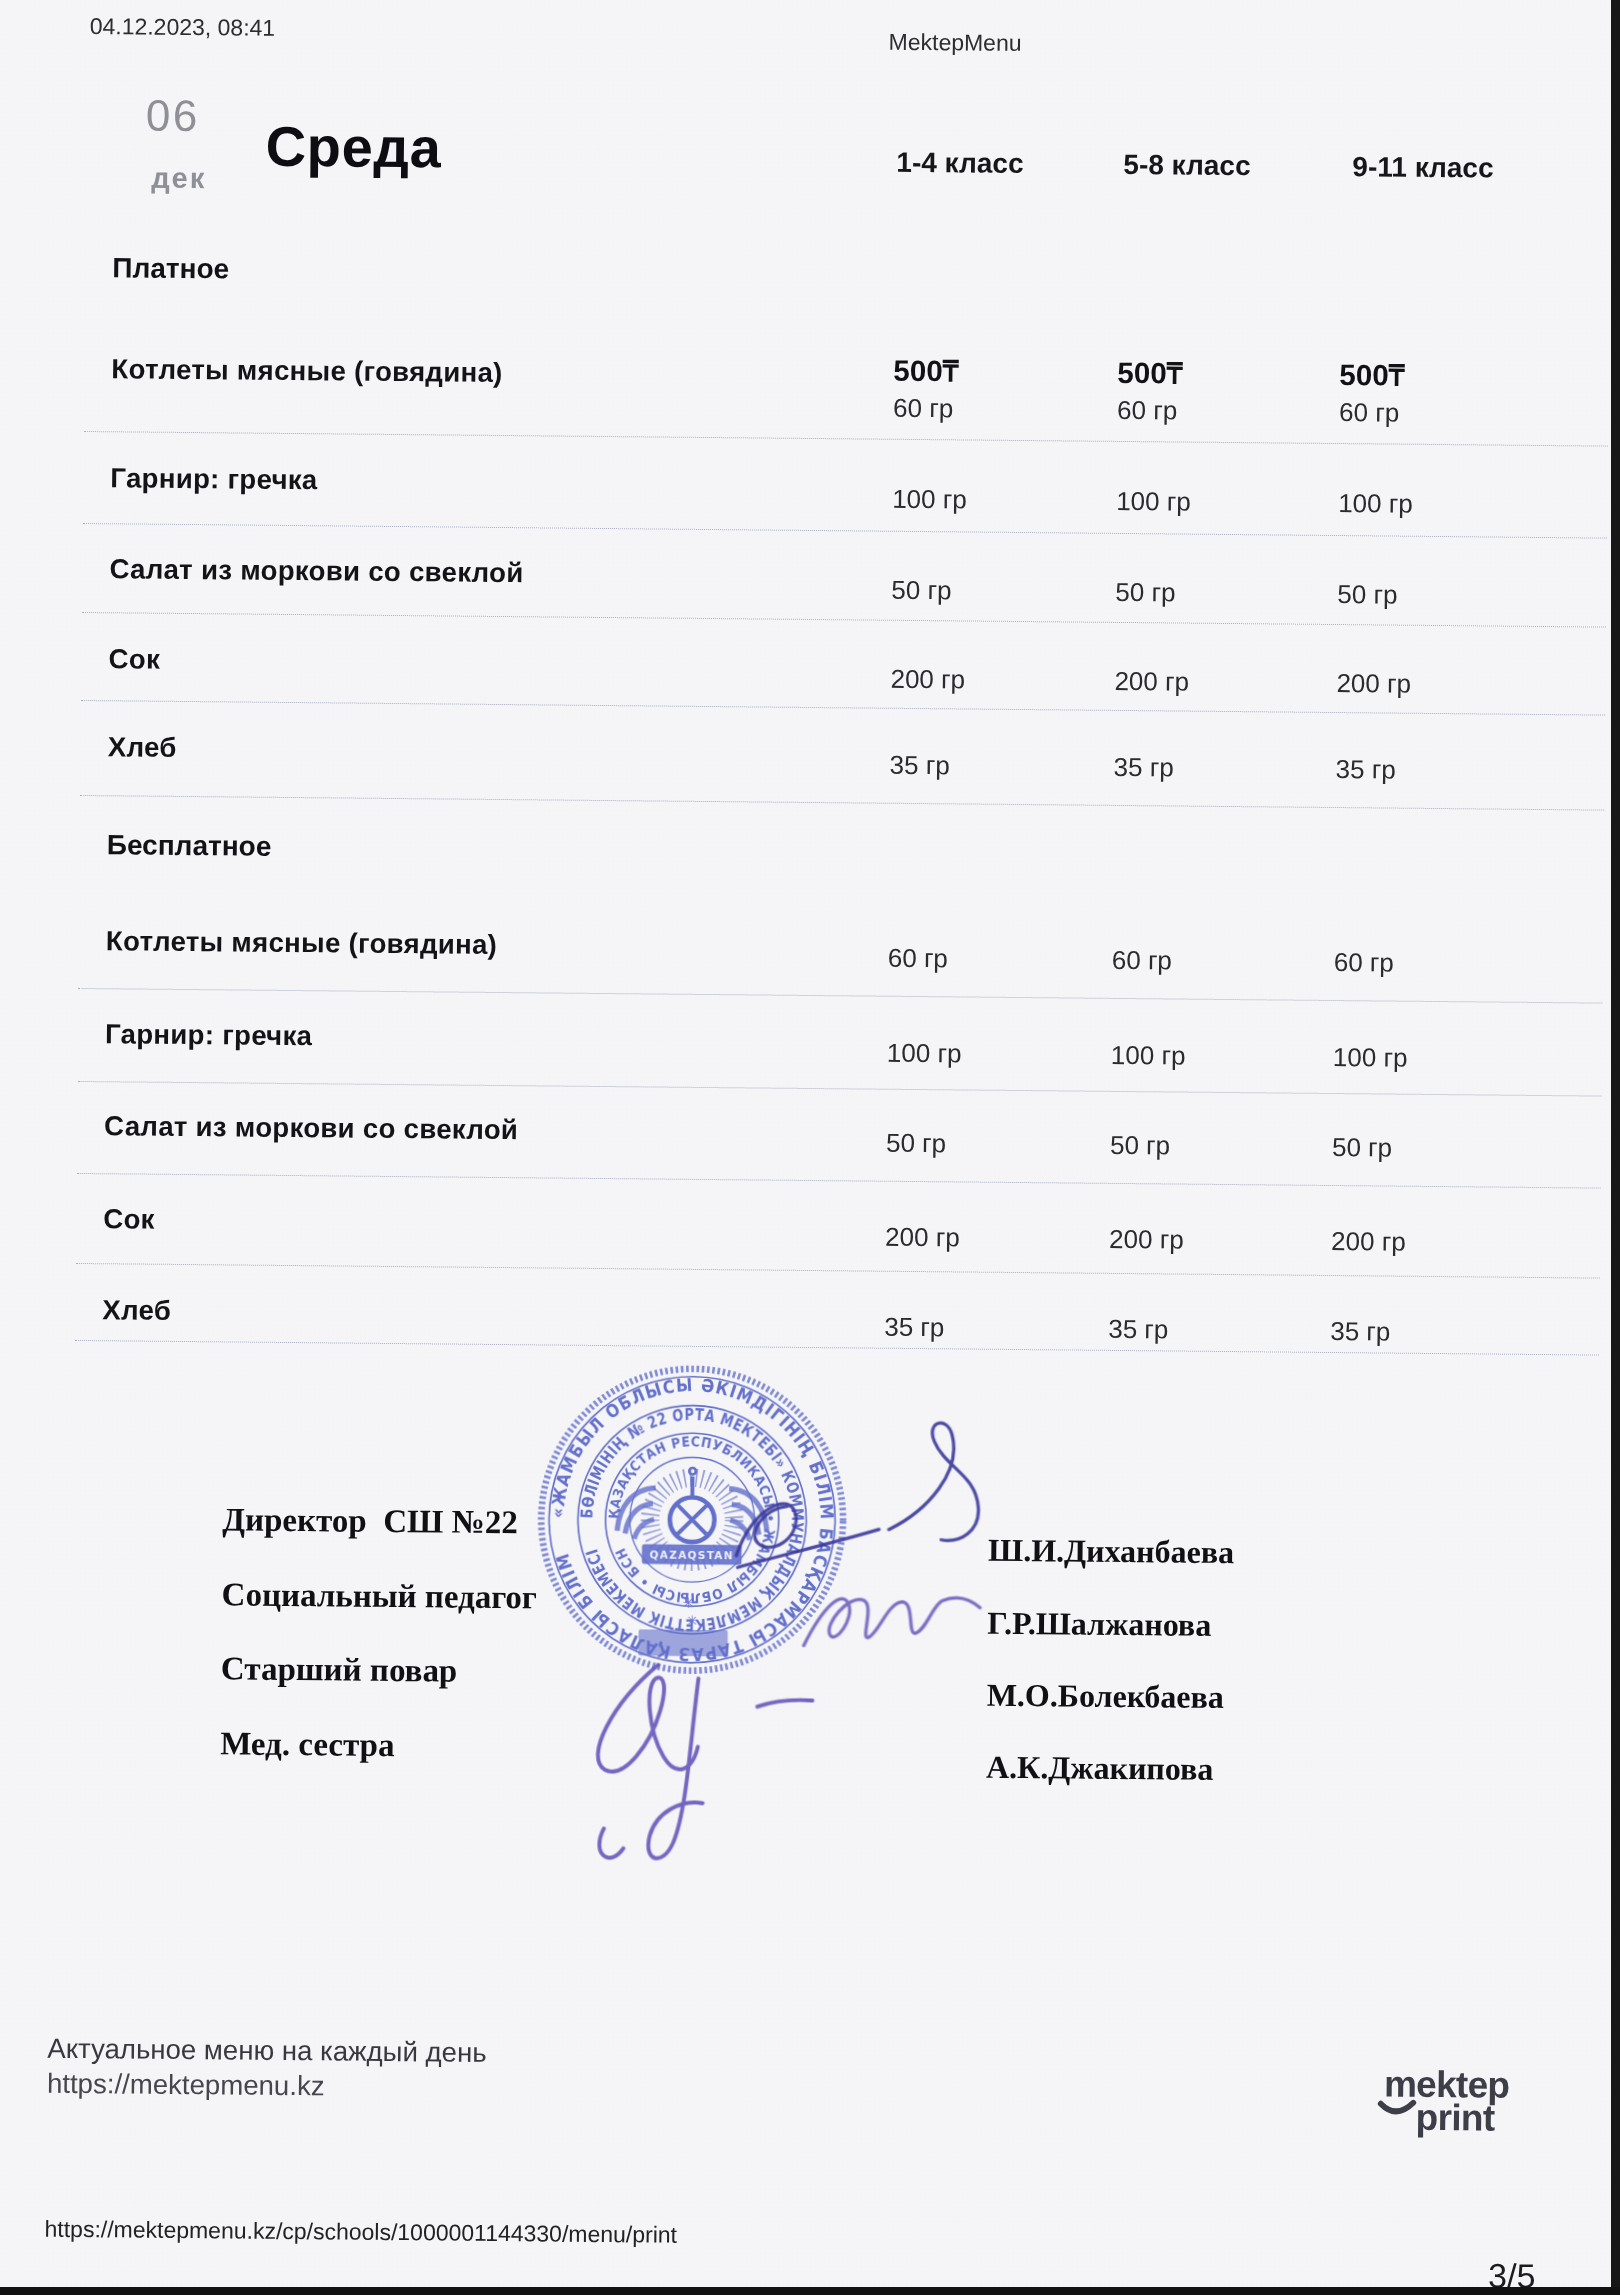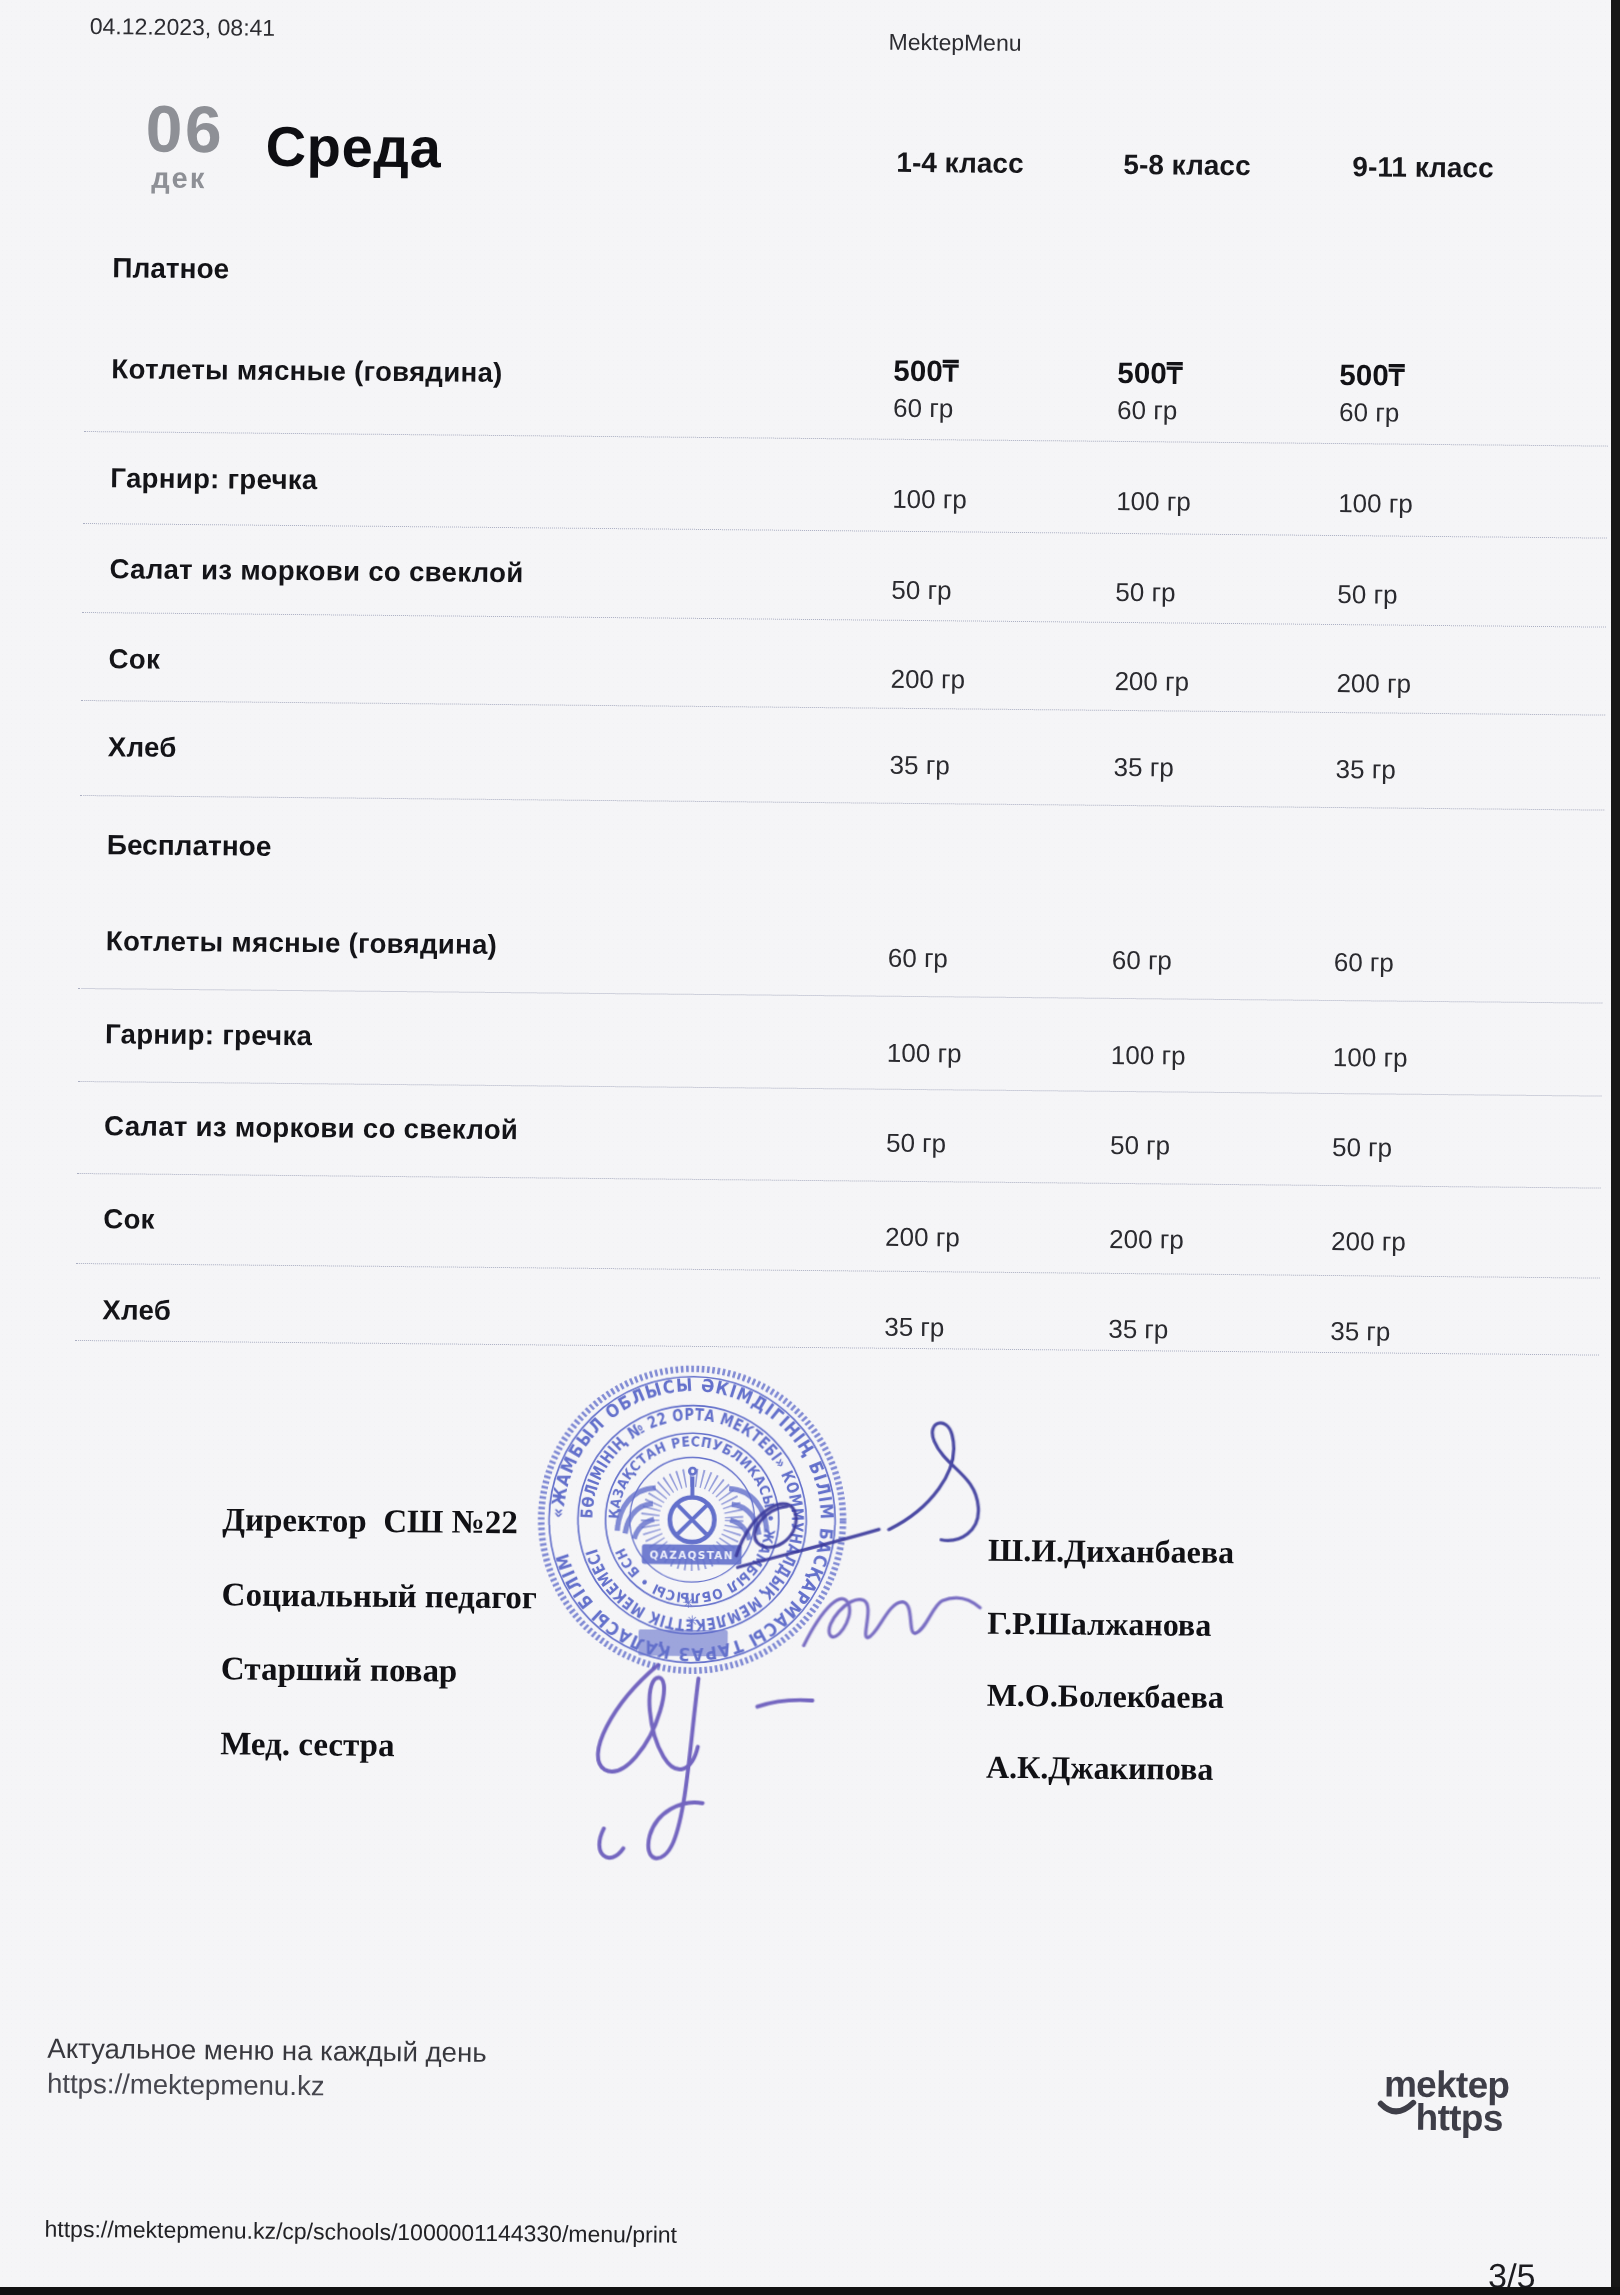--- a/index.html
+++ b/index.html
@@ -7,21 +7,21 @@
     position:relative; width:1621px; height:2295px; overflow:hidden;
     background:#f5f5f7;
     background-image:radial-gradient(rgba(40,40,80,0.015) 0.7px, transparent 0.7px);
     background-size:4.6px 4.6px;
     font-family:"Liberation Sans", sans-serif;
     color:#1a1a1e;
   }
   .skew{position:absolute; inset:0; transform:rotate(0.55deg); transform-origin:810px 1148px;}
   .abs{position:absolute; white-space:nowrap;}
   .meta{font-size:23px; color:#2c2c31;}
-  .day-num{font-size:66px; font-weight:bold; letter-spacing:2.6px; color:#8e9096;text-align:center;}
+  .day-num{font-size:44px; font-weight:normal; letter-spacing:2.6px; color:#8e9096;text-align:center;}
   .day-mon{font-size:29px; letter-spacing:2px; color:#8e9096;}
   .weekday{font-size:56px; font-weight:bold; letter-spacing:0.7px; color:#0e0e12;}
   .colhead{font-size:28px; font-weight:bold; color:#17171b;}
   .sec{font-size:28px; font-weight:bold; color:#131317;}
   .lbl{font-size:27.6px; font-weight:bold; color:#141418; letter-spacing:0.3px;}
   .val{font-size:26px; color:#2a2a2f;}
   .price{font-size:29.5px; font-weight:bold; color:#121216; font-family:Liberation Sans, sans-serif;}
   .rule{left:77px; width:1524px; height:0; border-top:1.3px dotted rgba(108,114,150,.55);}
   .c1{left:886px;} .c2{left:1110px;} .c3{left:1332px;} .L{left:104px;}
   .role{font-family:"Liberation Serif", serif; font-size:33px; font-weight:bold; color:#111115; white-space:pre;}
@@ -186,21 +186,21 @@
           <path d="M 930 2790 C 910 2830 940 2850 960 2820"></path>
           <path d="M 1162 2602 C 1190 2592 1220 2590 1246 2592"></path>
         </g>
       </g>
     </svg>
 
     <div class="abs tagline" style="left:56px; top:2040px;">Актуальное меню на каждый день</div>
     <div class="abs siteurl" style="left:56px; top:2075px;">https://mektepmenu.kz</div>
 
     <div class="abs logo" style="left:1393px; top:2058px;">mektep</div>
-    <div class="abs logo" style="left:1425px; top:2091px;">https</div>
+    <div class="abs logo" style="left:1425px; top:2091px;">print</div>
     <svg width="52" height="26" viewBox="0 0 80 40" style="position:absolute; left:1386px; top:2093px;">
       <path d="M 6 8 Q 30 32 56 6" fill="none" stroke="#3e3e48" stroke-width="9" stroke-linecap="round"></path>
     </svg>
 
     <div class="abs boturl" style="left:55px; top:2223px;">https://mektepmenu.kz/cp/schools/1000001144330/menu/print</div>
     <div class="abs pagenum" style="left:1499px; top:2250px;">3/5</div>
   </div>
 
   <div class="edge-right"></div>
   <div class="edge-bottom"></div>

